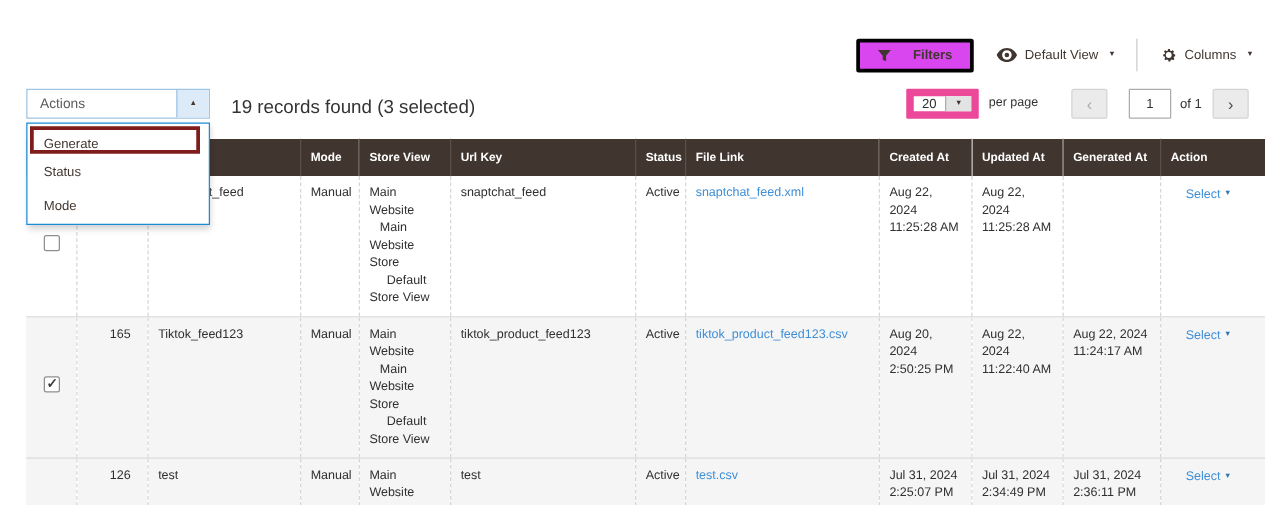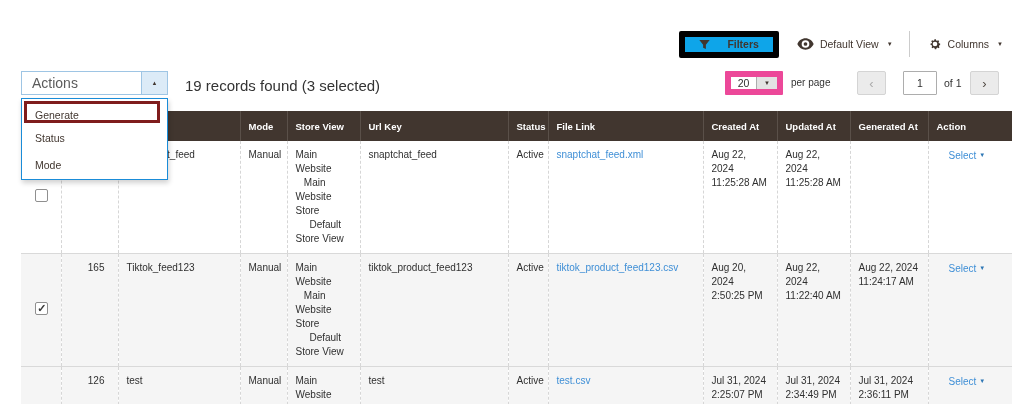--- a/index.html
+++ b/index.html
@@ -3,32 +3,32 @@
 <meta charset="utf-8">
 <style>
   * { margin:0; padding:0; box-sizing:border-box; }
   html,body { background:#fff; }
   body { font-family:"Liberation Sans", sans-serif; }
   .page { position:relative; width:1024px; height:404px; overflow:hidden; background:#fff; }
 
   
   .top-toolbar { position:absolute; top:30px; right:21px; display:flex; align-items:center; height:28px; }
   .btn-filters { display:flex; align-items:center; gap:17px; height:27px; padding:0 14px;
-                 background:#0ea5e9; border:6px solid #000000; border-radius:2px;
+                 background:#d946ef; border:3px solid #000000; border-radius:2px;
                  font-family:inherit; font-size:10.5px; font-weight:bold; color:#41362f; cursor:pointer; }
   .icon-dark { fill:#41362f; }
   .view-control, .columns-control { display:flex; align-items:center; gap:6px; margin-left:18px;
                  font-size:10.5px; color:#41362f; cursor:pointer; }
   .caret-down { font-size:6px; color:#41362f; line-height:1; margin-left:2px; }
   .tb-divider { width:1px; height:26px; background:#cccccc; margin-left:16px; }
 
   
   .actions-select { position:absolute; left:21px; top:71px; width:147px; height:24px;
                     background:#fff; border:1px solid #9ec5e4; display:flex; align-items:center; cursor:pointer; }
-  .actions-select .lbl { flex:1; padding-left:10px; font-size:14px; color:#5b5b5b; }
+  .actions-select .lbl { flex:1; padding-left:10px; font-size:11px; color:#5b5b5b; }
   .actions-select .toggle { width:26px; height:100%; background:#dcebf7; border-left:1px solid #9ec5e4;
                     display:flex; align-items:center; justify-content:center; font-size:6px; color:#41362f; }
   .records { position:absolute; left:185px; top:77px; font-size:15px; color:#333; }
 
   .perpage { position:absolute; left:725px; top:71px; width:58px; height:24px; background:#fff;
              border:6px solid #ec4899; border-radius:1px; display:flex; align-items:center; cursor:pointer; }
   .perpage .val { flex:1; text-align:center; font-size:10.5px; color:#303030; }
   .perpage .toggle { width:21px; height:100%; background:#e3e3e3; border-left:1px solid #adadad;
              display:flex; align-items:center; justify-content:center; font-size:6px; color:#41362f; }
   .perpage-label { position:absolute; left:791px; top:77px; font-size:10px; color:#333; }

